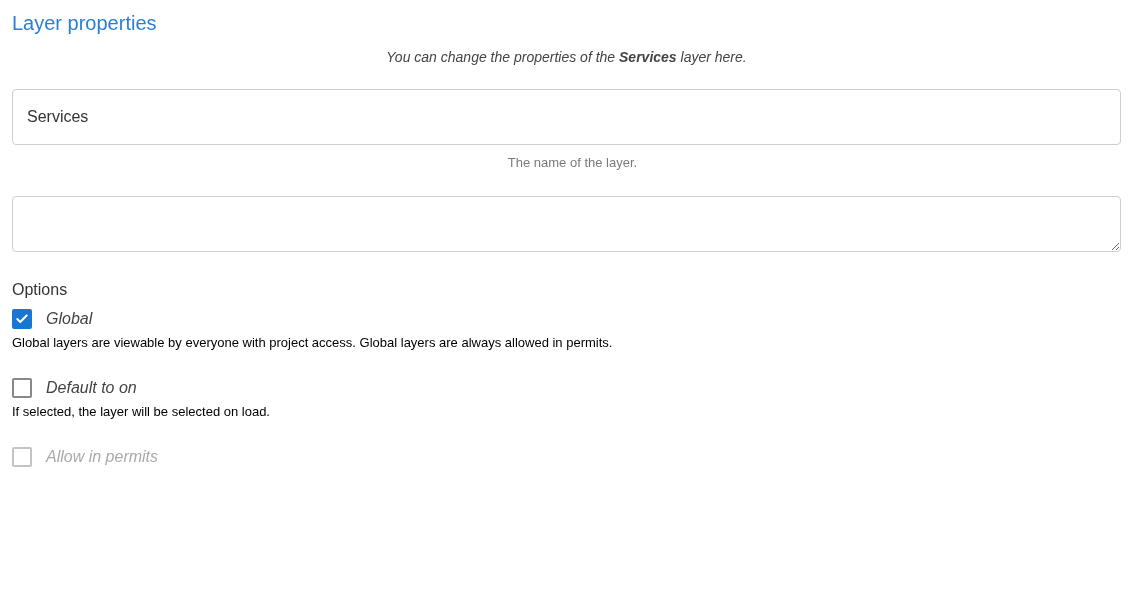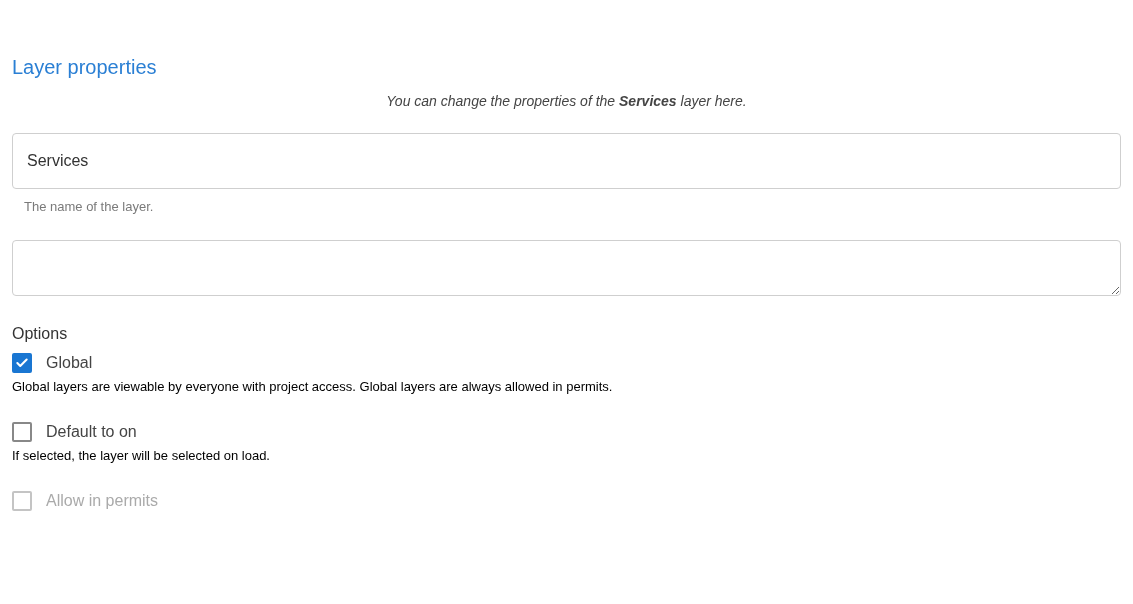--- a/index.html
+++ b/index.html
@@ -8,21 +8,20 @@
       font-size: 14px;
       color: #333;
       padding: 12px 12px 20px 12px;
       width: 1133px;
     }
     .page-title {
       color: #2a7fd4;
       font-size: 20px;
       font-weight: 400;
       margin-bottom: 14px;
-      margin-top: 44px;
     }
     .intro {
       font-style: italic;
       color: #444;
       font-size: 14px;
       margin-bottom: 24px;
       text-align: center;
     }
     .intro .layer-name { font-weight: 700; }
     .field-group { margin-bottom: 26px; }
@@ -52,33 +51,35 @@
       border: 1px solid #cfcfcf;
       border-radius: 4px;
       font-family: inherit;
       resize: both;
     }
     .helper-text {
       font-size: 13px;
       color: #7a7a7a;
       margin-top: 10px;
       margin-left: 12px;
+      text-align: center;
     }
     .options-title {
       font-size: 16px;
       font-weight: 400;
       color: #333;
       margin-bottom: 10px;
     }
     .option-block { margin-bottom: 28px; }
     .option-row {
       display: flex;
       align-items: center;
       gap: 14px;
       margin-bottom: 6px;
+      font-style: italic;
     }
     .checkbox {
       width: 20px;
       height: 20px;
       border: 2px solid #888;
       border-radius: 2px;
       display: flex;
       align-items: center;
       justify-content: center;
       cursor: pointer;

